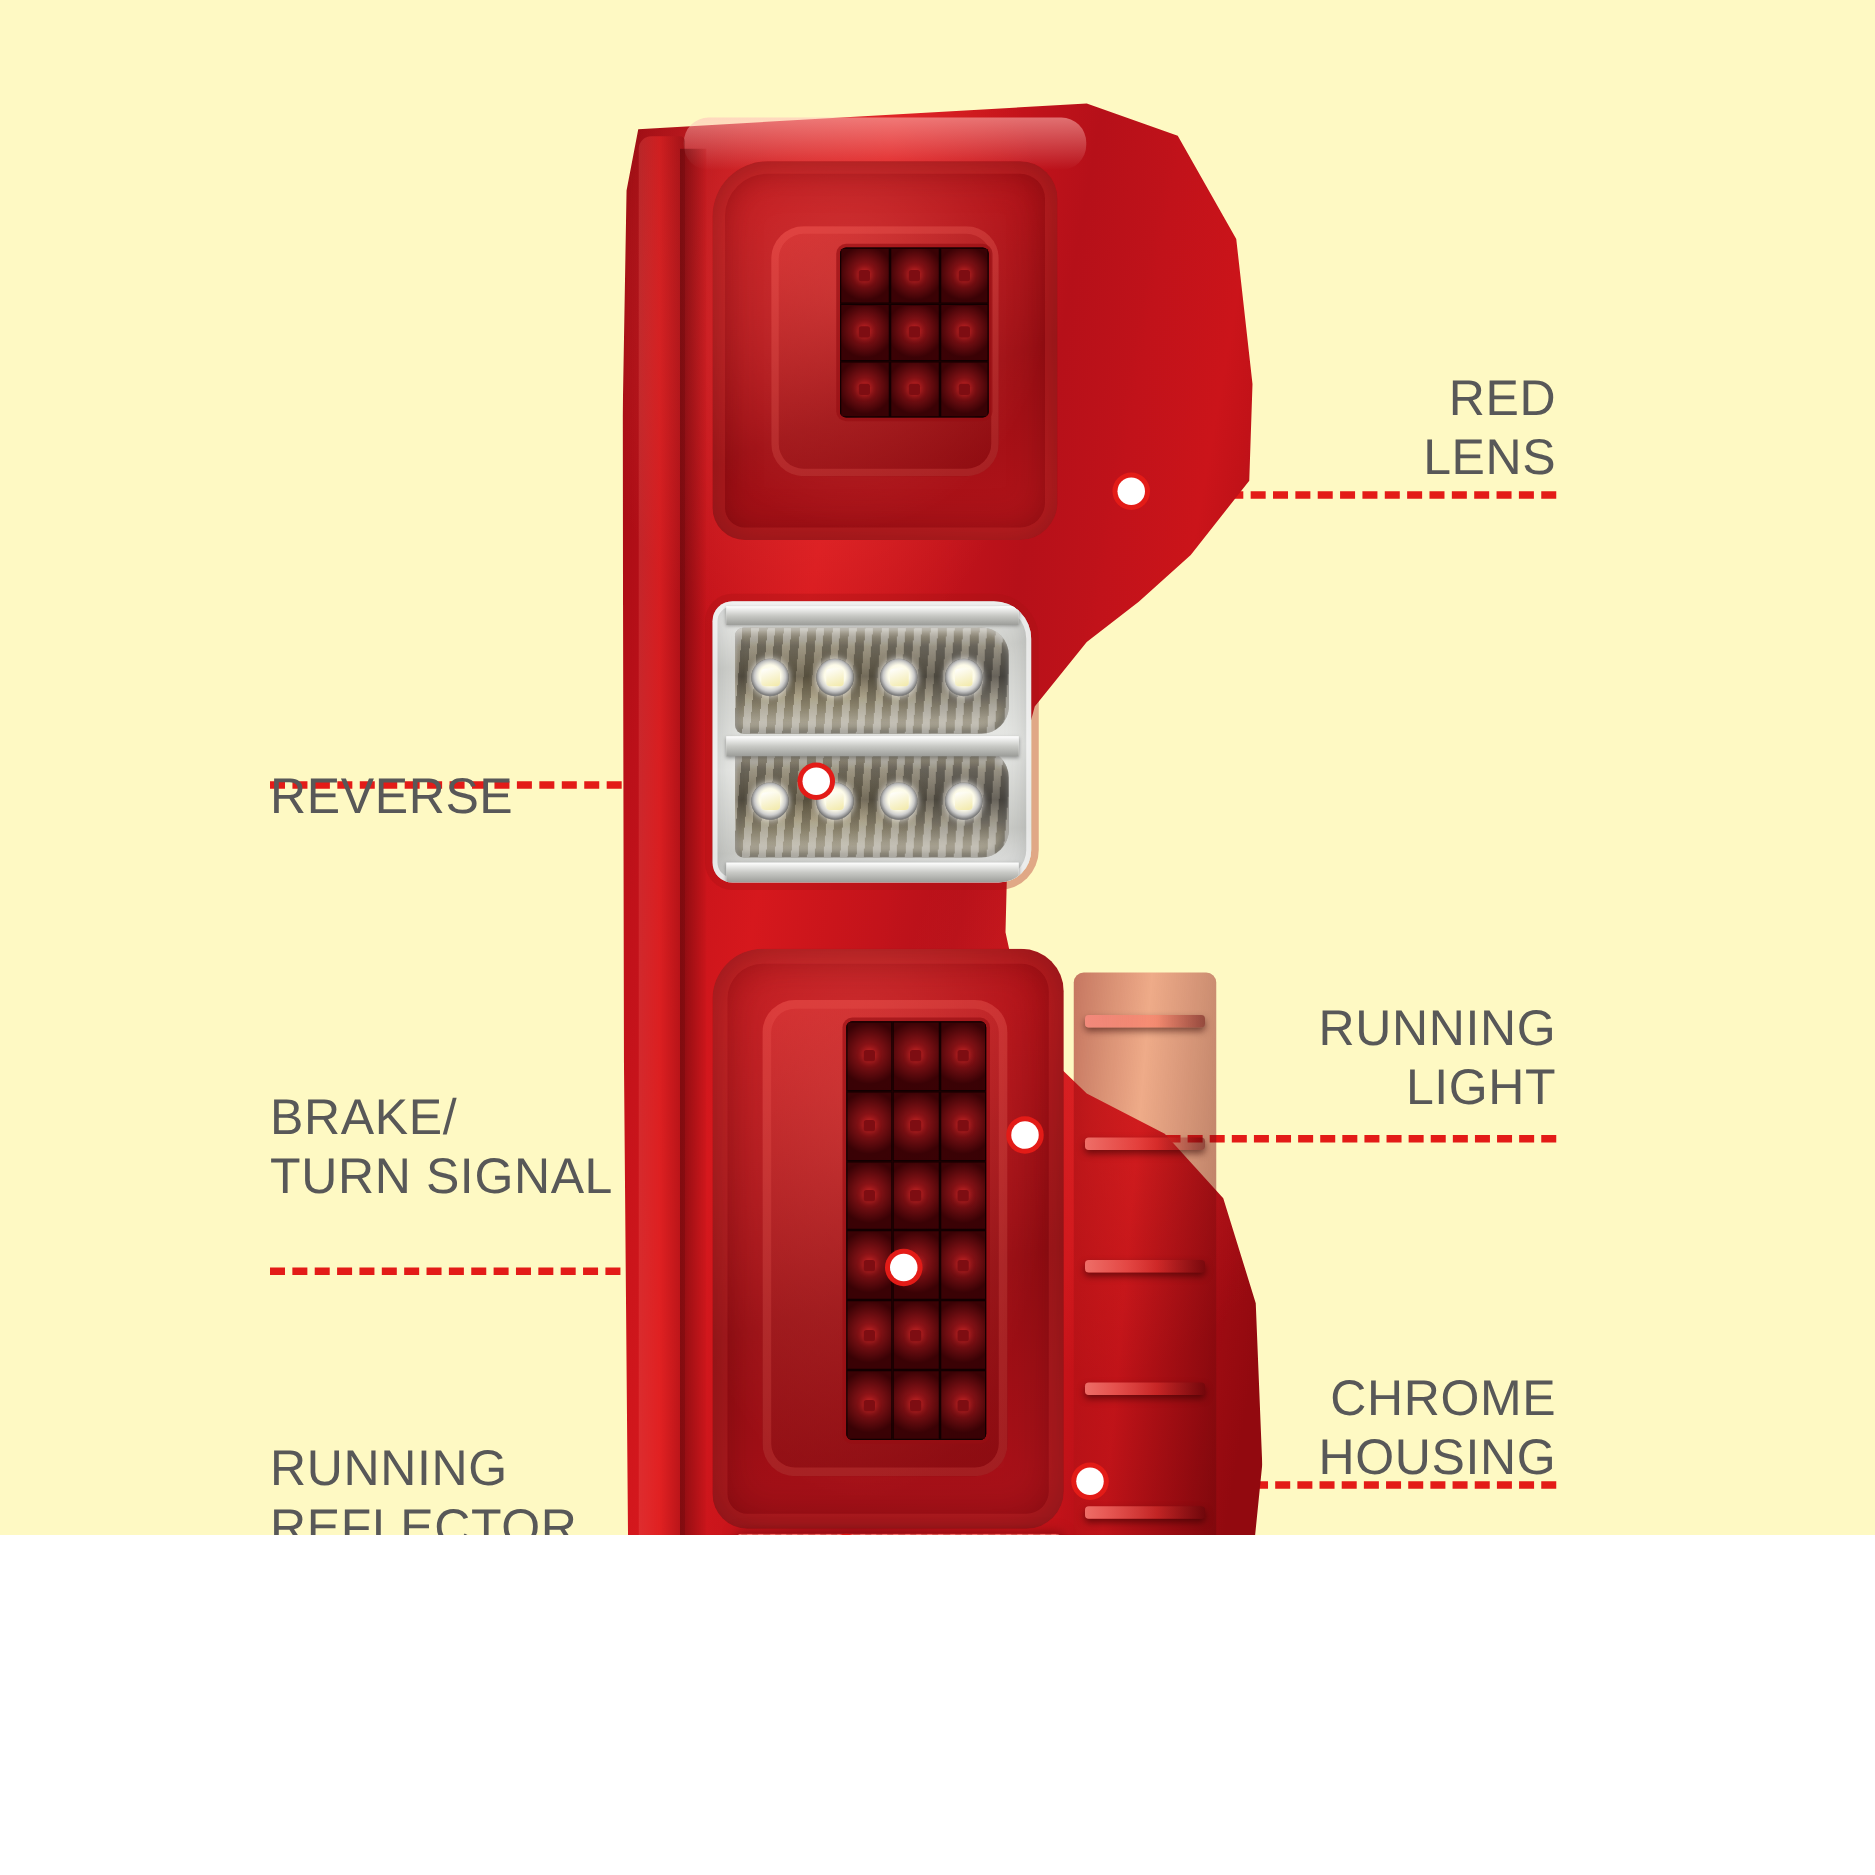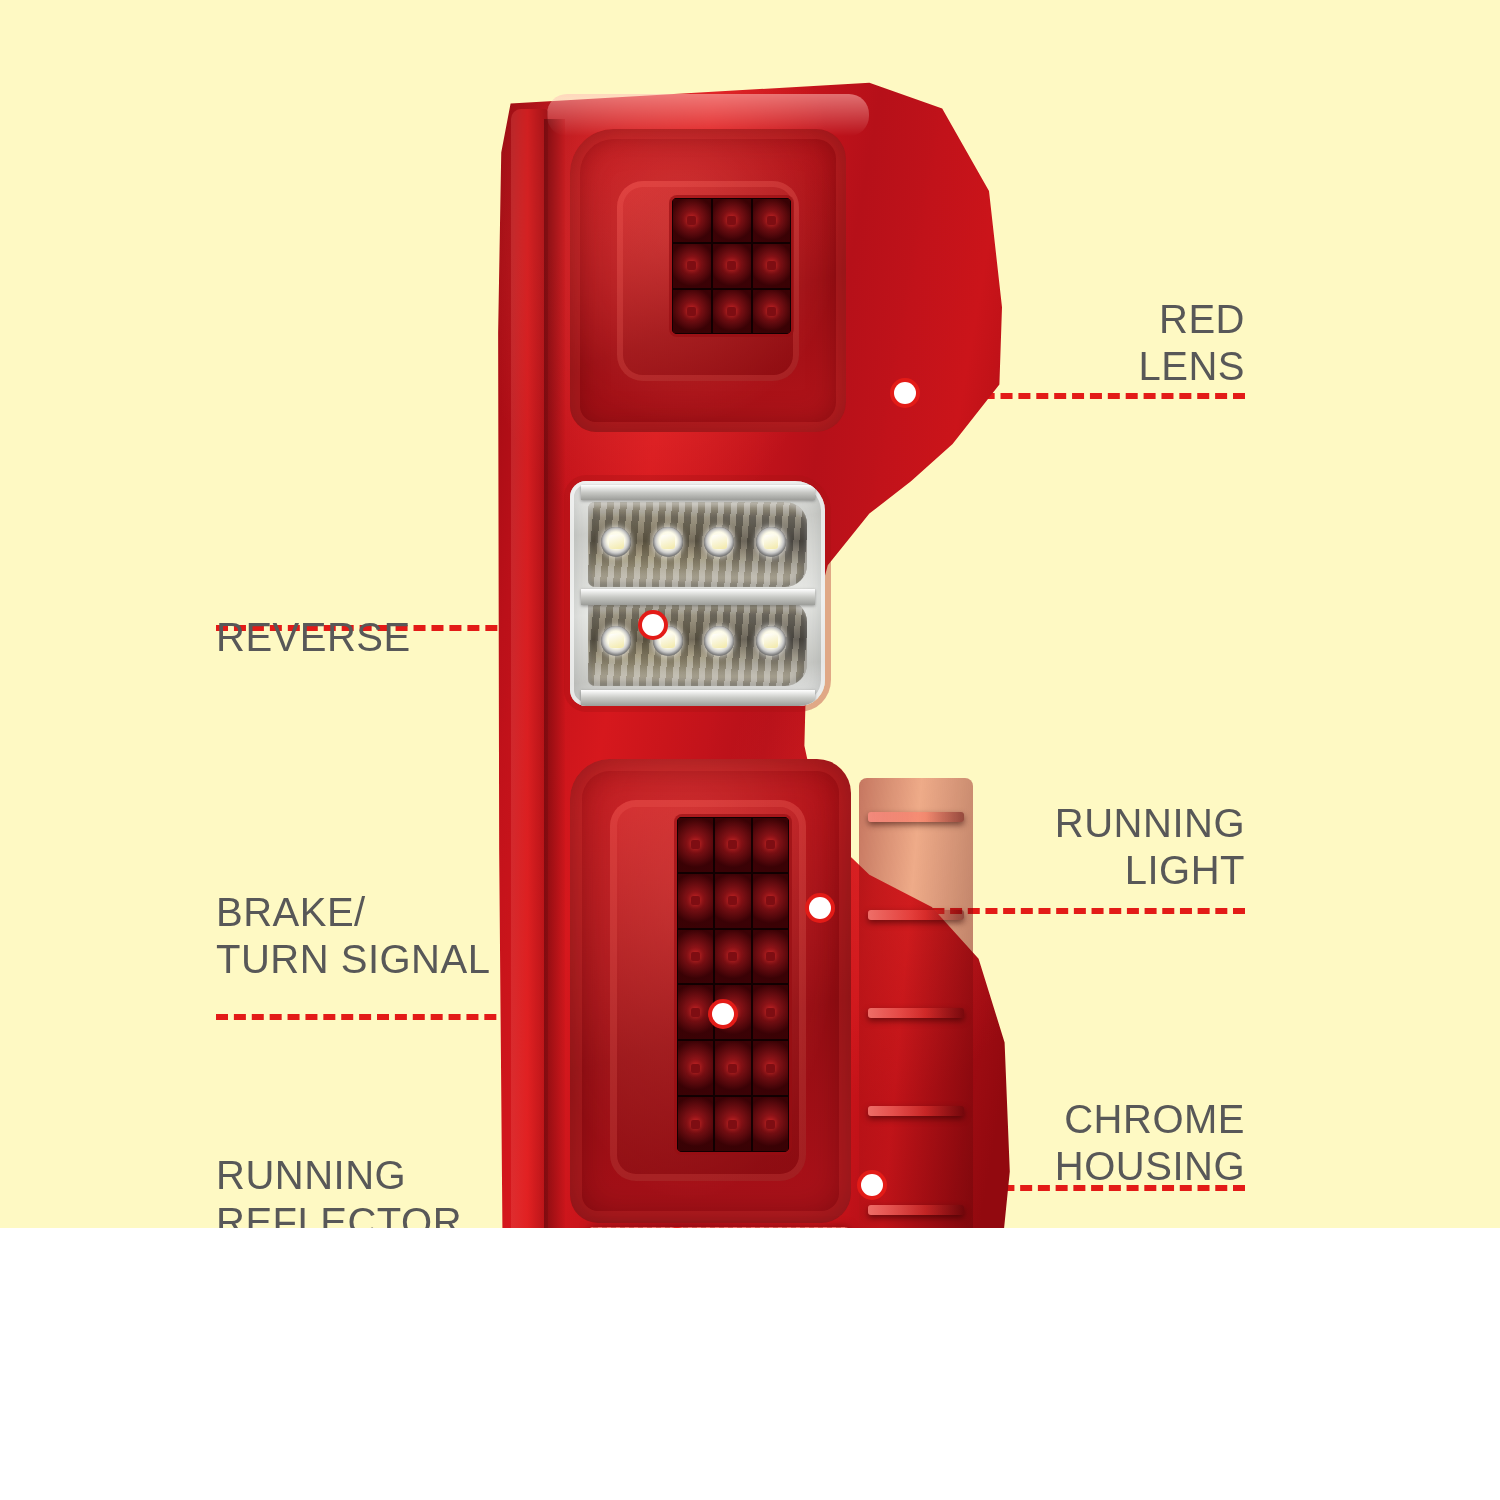--- a/index.html
+++ b/index.html
@@ -484,21 +484,21 @@
 LENS</div>
       <div class="leader" style="left: 216px; top: 625px; width: 425px; transform: rotate(0deg);"></div>
       <div class="dot" style="left: 642px; top: 614px;"></div>
       <div class="callout-label left" style="left: 216px; top: 578px; width: 420px; margin-top: 36px;">REVERSE</div>
       <div class="leader" style="left: 844px; top: 908px; width: 401px; transform: rotate(0deg);"></div>
       <div class="dot" style="left: 809px; top: 897px;"></div>
       <div class="callout-label right" style="left: 965px; top: 800px; width: 280px;">RUNNING
 LIGHT</div>
       <div class="leader" style="left: 216px; top: 1014px; width: 495px; transform: rotate(0deg);"></div>
       <div class="dot" style="left: 712px; top: 1003px;"></div>
-      <div class="callout-label left" style="left: 216px; top: 889px; width: 460px;">BRAKE/
+      <div class="callout-label left" style="left: 216px; top: 871px; width: 460px;">BRAKE/
 TURN SIGNAL</div>
       <div class="leader" style="left: 896px; top: 1185px; width: 349px; transform: rotate(0deg);"></div>
       <div class="dot" style="left: 861px; top: 1174px;"></div>
       <div class="callout-label right" style="left: 965px; top: 1096px; width: 280px;">CHROME
 HOUSING</div>
       <div class="leader" style="left: 216px; top: 1242px; width: 449px; transform: rotate(0deg);"></div>
       <div class="dot" style="left: 666px; top: 1231px;"></div>
       <div class="callout-label left" style="left: 216px; top: 1152px; width: 440px;">RUNNING
 REFLECTOR</div>
     </div>

